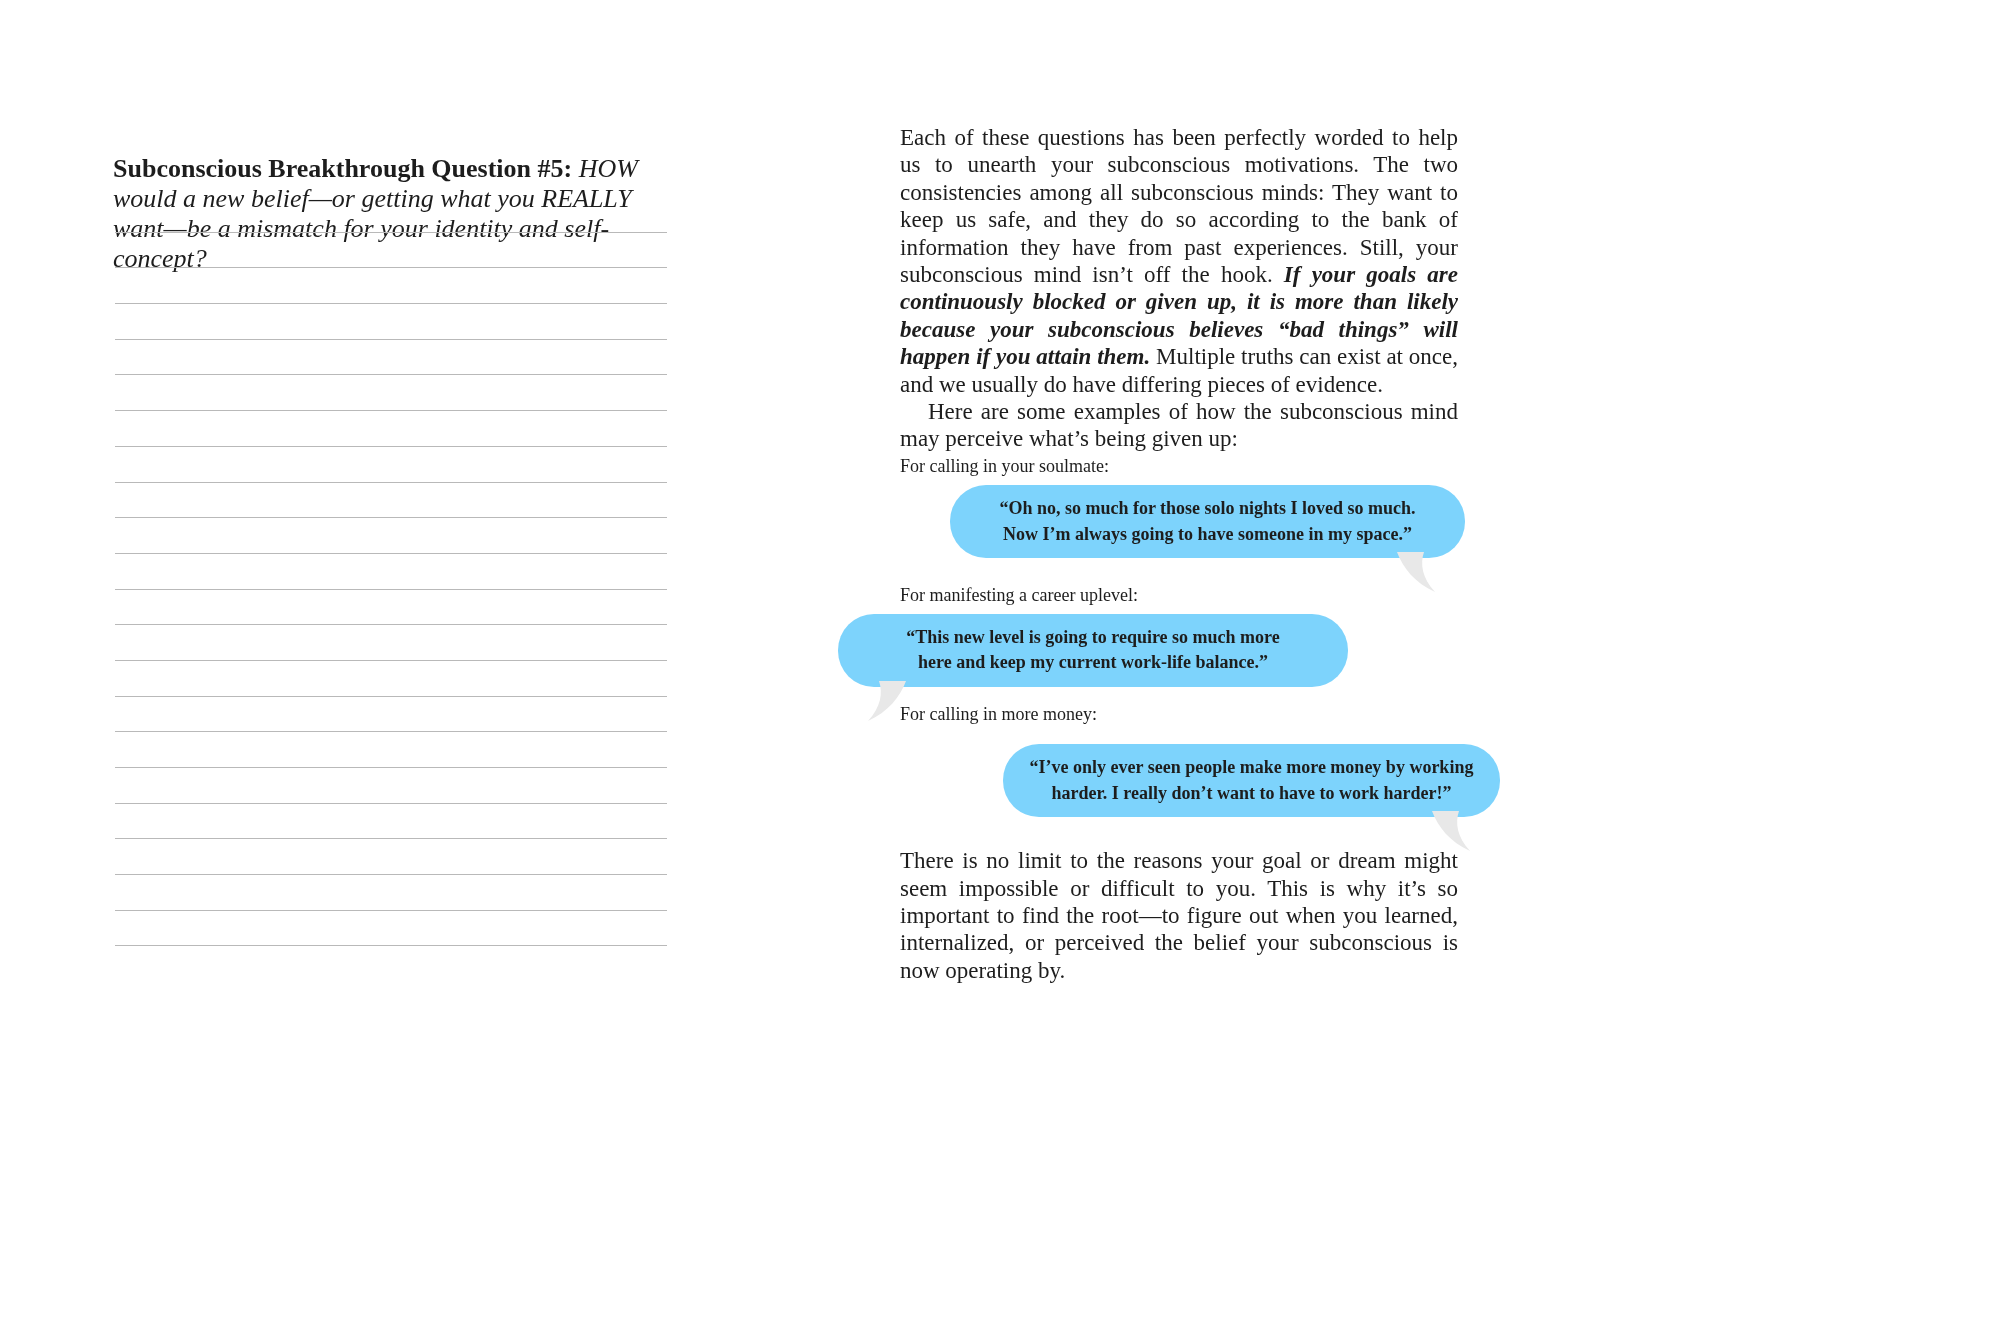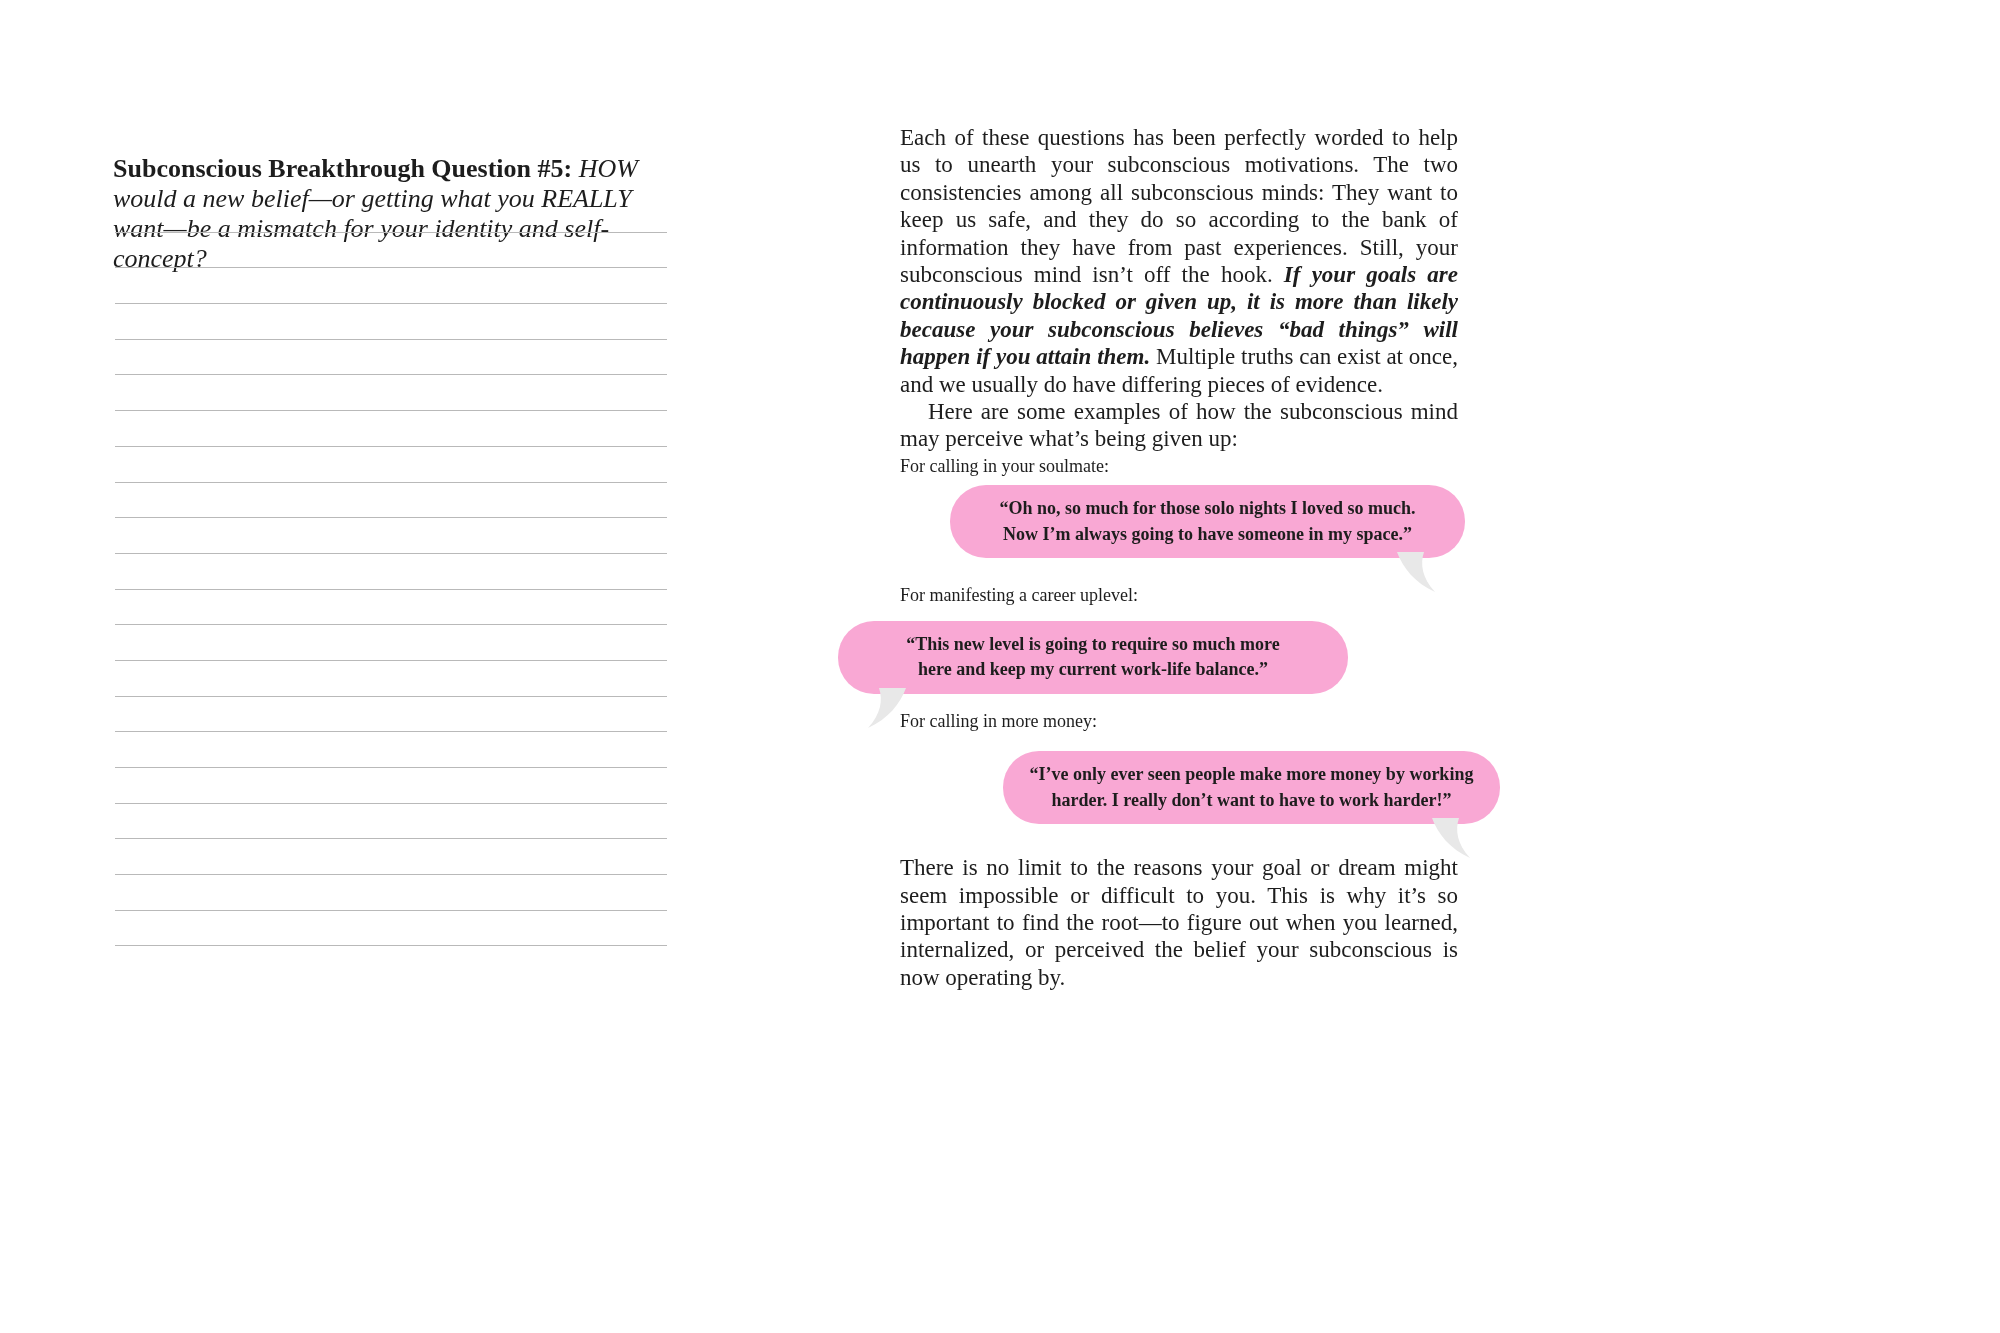--- a/index.html
+++ b/index.html
@@ -28,31 +28,31 @@
   .body-text { font-size: 23px; line-height: 27.4px; text-align: justify; margin: 0; }
   .indent { text-indent: 28px; }
   .emph { font-weight: bold; font-style: italic; }
   .label { font-size: 18px; line-height: 27.4px; margin: 0; text-align: left; }
   .label-career { margin-top: 24px; }
   .label-money  { margin-top: 14px; }
   .final-para   { margin-top: 30px; }
 
   .bubble {
     position: relative;
-    background: #f9a8d4;
+    background: #7dd3fc;
     border-radius: 36px;
     padding: 11px 26px;
     font-weight: bold;
     font-size: 18px;
     line-height: 25.5px;
     text-align: center;
     box-sizing: border-box;
   }
   .bubble-1 { width: 515px; margin: 5px 0 0 50px; }
-  .bubble-2 { width: 510px; margin: 11px 0 0 -62px; }
+  .bubble-2 { width: 510px; margin: 4px 0 0 -62px; }
   .bubble-3 { width: 497px; margin: 16px 0 0 103px; }
 
   .tail { position: absolute; bottom: -34px; width: 46px; height: 40px; }
   .tail.right { right: 28px; }
   .tail.left  { left: 28px; transform: scaleX(-1); }
   .tail svg { display: block; width: 46px; height: 40px; }
 </style>
 </head>
 <body>
 

